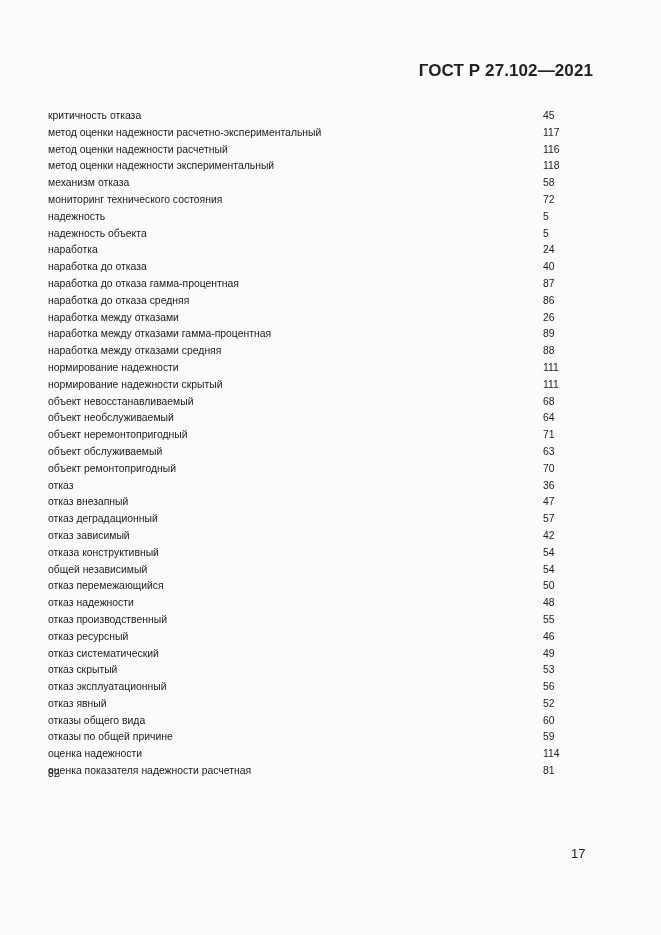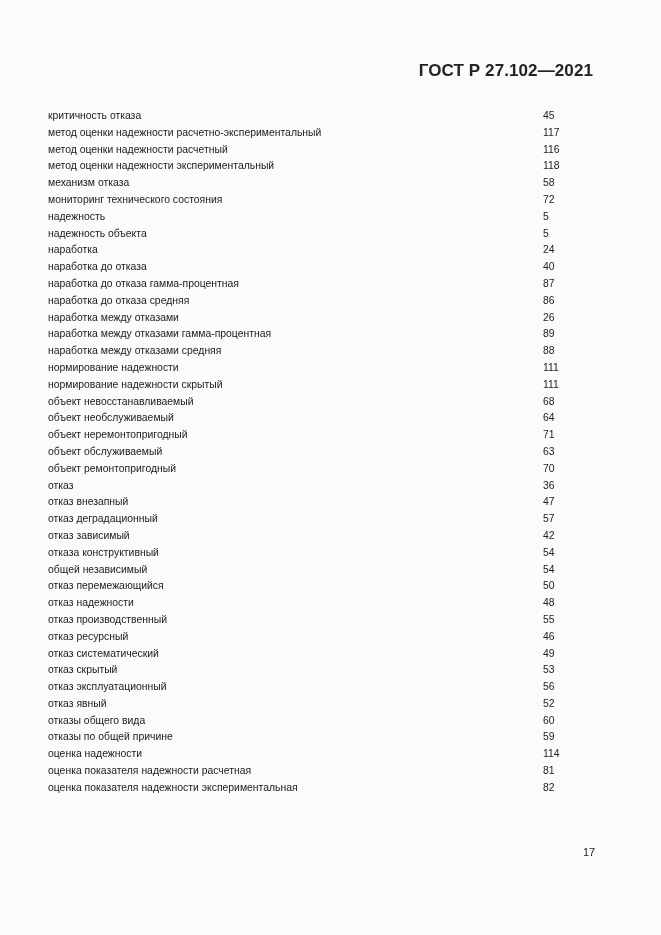--- a/index.html
+++ b/index.html
@@ -47,23 +47,22 @@
     .ref {
       font-weight: normal;
       color: #222;
       text-align: left;
       min-width: 30px;
     }
     .page-number {
       position: absolute;
       top: 846px;
       left: 571px;
-      font-size: 11px;
+      font-size: 13px;
       color: #222;
-      margin-left: 12px;
     }
   </style>
 </head>
 <body>
 
 <div class="page-header">ГОСТ Р 27.102—2021</div>
 
 <div class="index-list">
   <div class="index-row">
       <span class="term">критичность отказа</span>
@@ -219,18 +218,17 @@
     </div>
   <div class="index-row">
       <span class="term">оценка надежности</span>
       <span class="ref">114</span>
     </div>
   <div class="index-row">
       <span class="term">оценка показателя надежности расчетная</span>
       <span class="ref">81</span>
     </div>
   <div class="index-row">
-      <span class="term">оценка показателя надежности экспериментальная</span>
       <span class="ref">82</span>
     </div>
 </div>
 
 <div class="page-number">17</div>
 
 </body></html>

